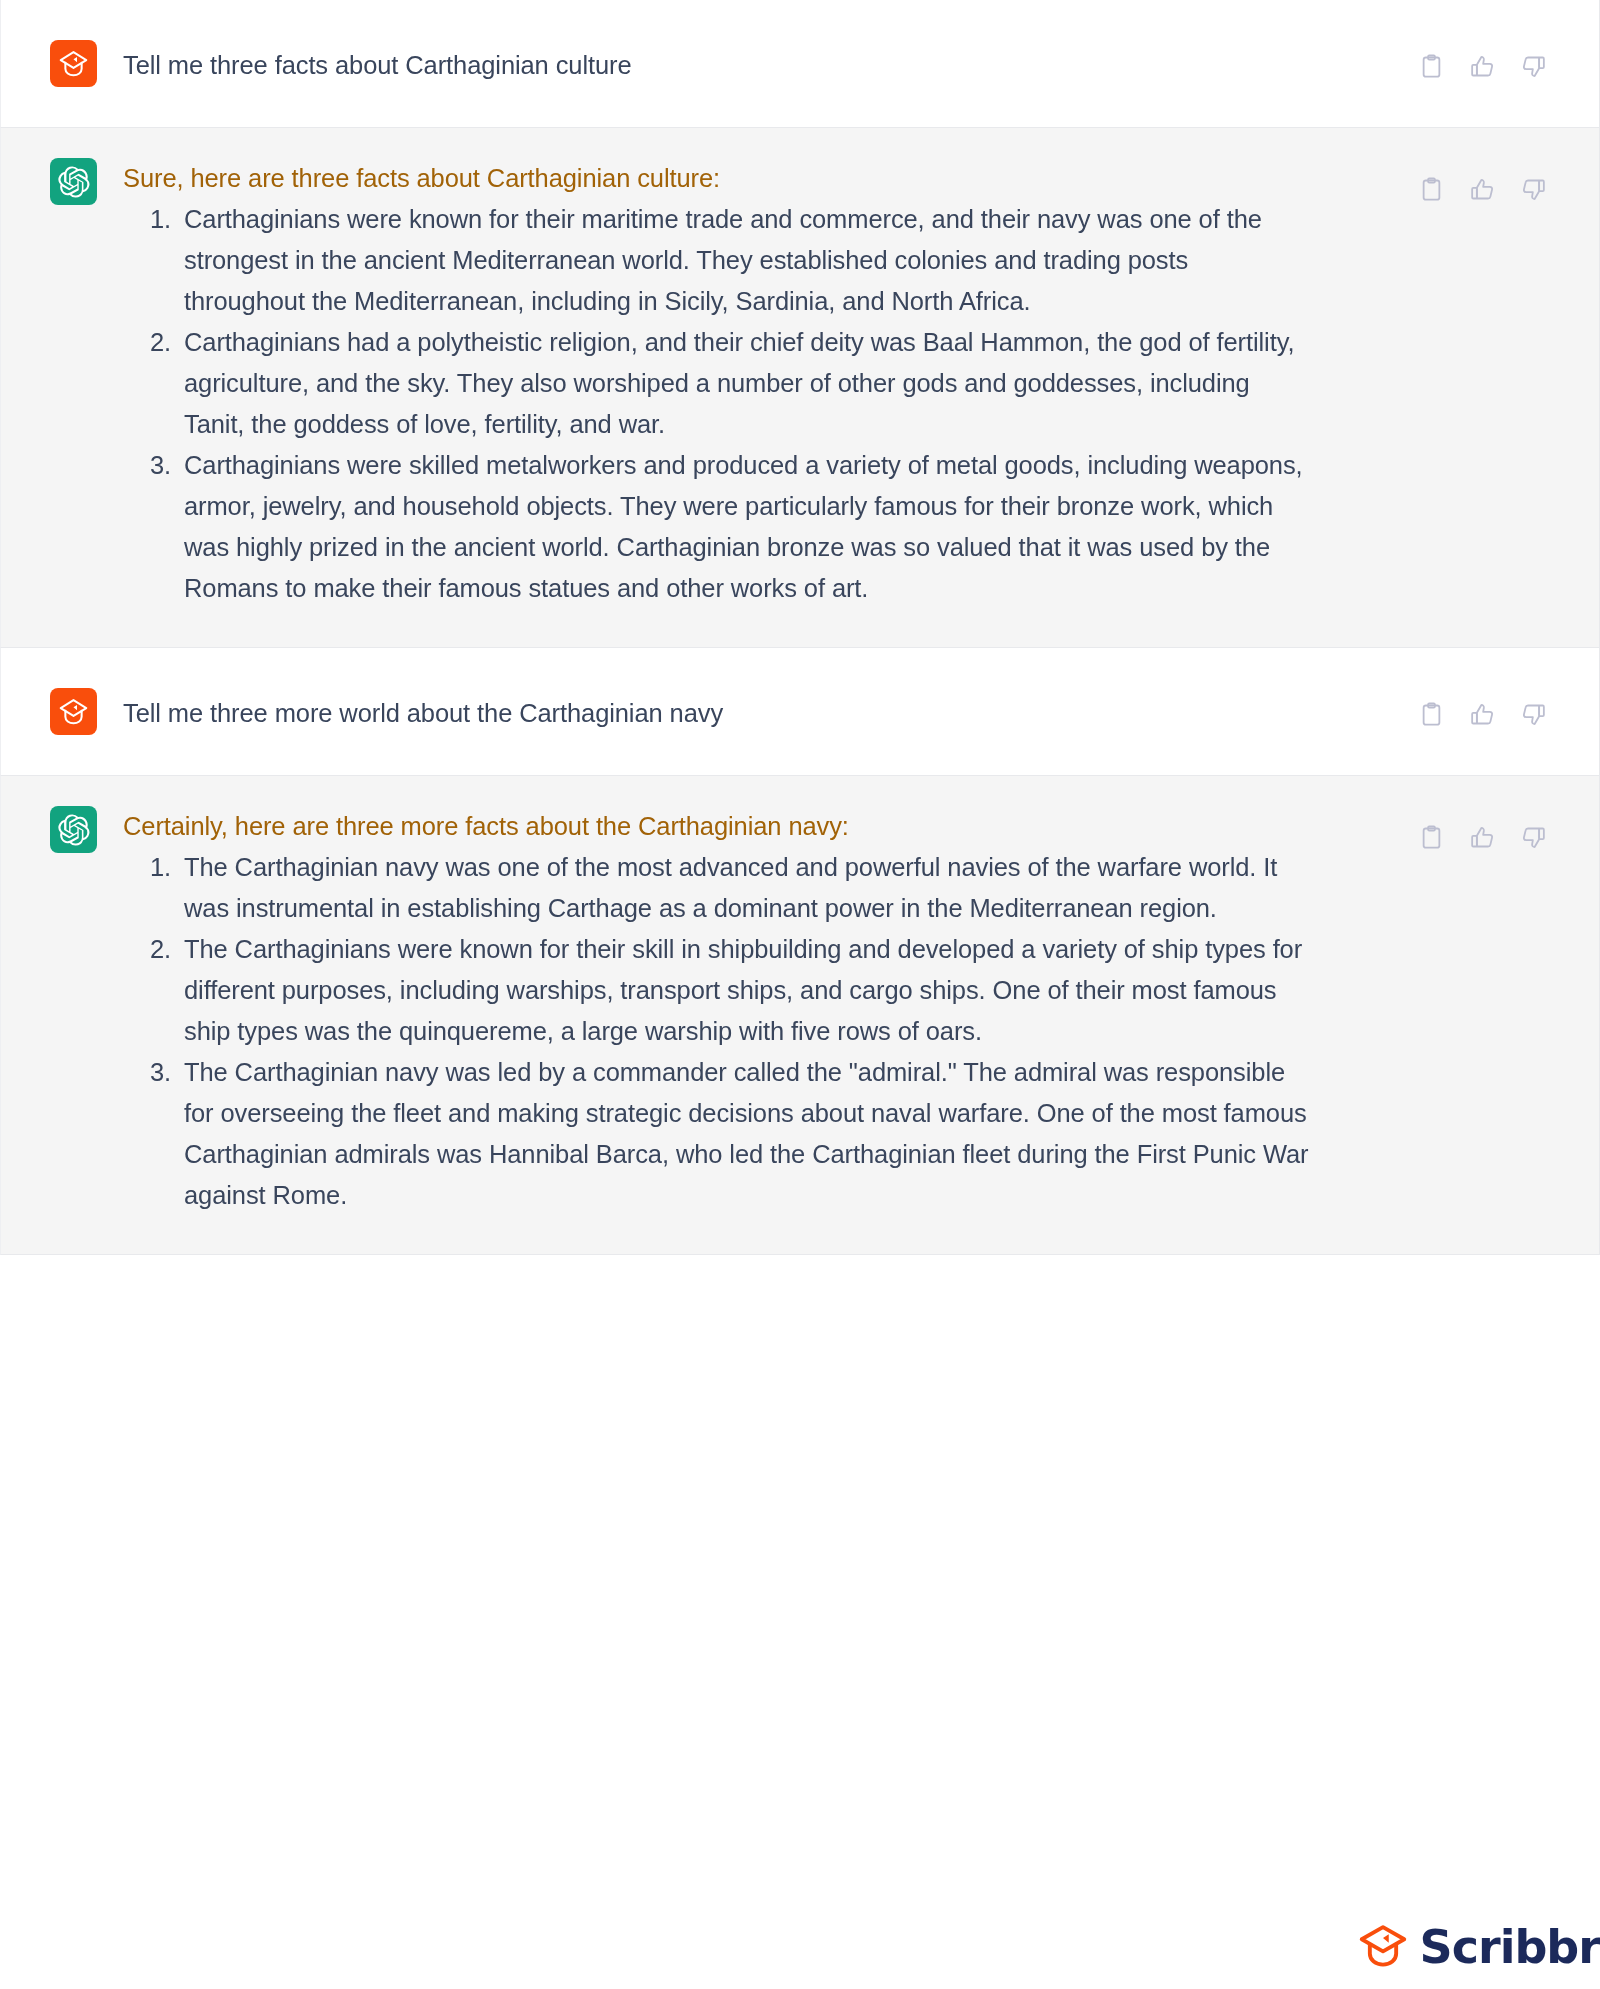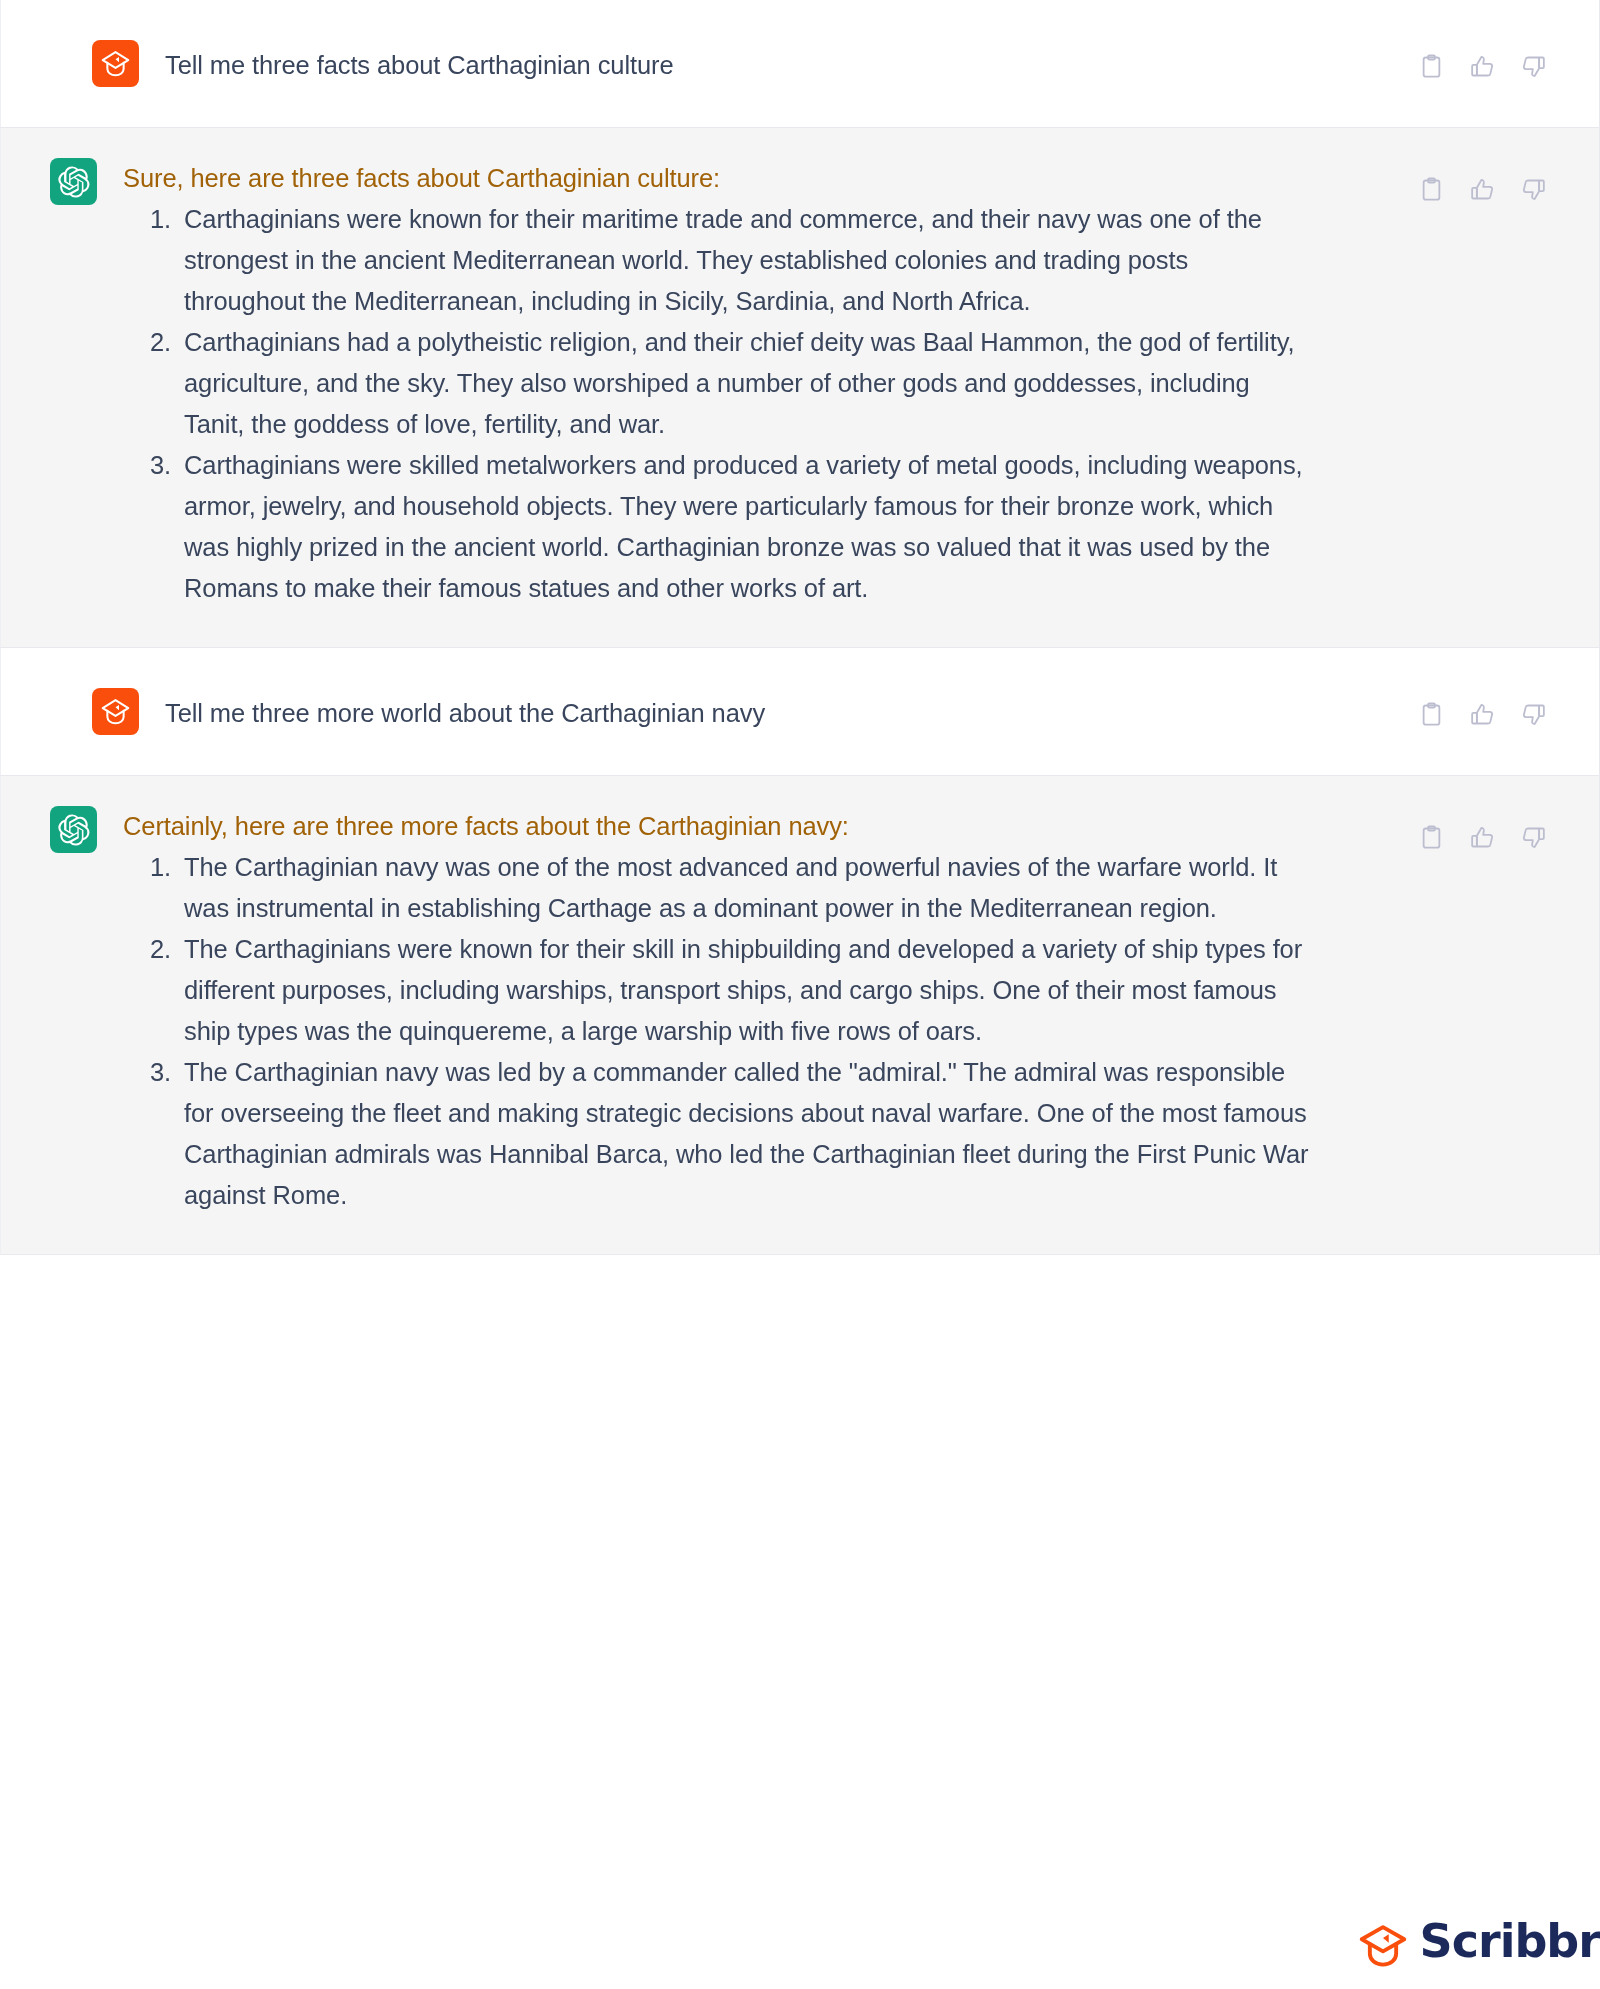--- a/index.html
+++ b/index.html
@@ -43,21 +43,20 @@
   .msg-inner {
     display: flex;
     align-items: flex-start;
     width: 100%;
     padding: 30px 0 30px 0;
   }
 
   .msg.user .msg-inner {
     padding-top: 40px;
     padding-bottom: 40px;
-    padding-left: 42px;
   }
   .msg.assistant .msg-inner {
     padding-top: 30px;
     padding-bottom: 38px;
   }
 
   
   .avatar {
     width: 47px;
     height: 47px;
@@ -138,21 +137,21 @@
     top: 1906px;
     width: 1600px;
     height: 83px;
     background: #ffffff;
   }
   .brand {
     position: absolute;
     right: 0px;
     top: 12px;
     display: flex;
-    align-items: flex-start;
+    align-items: center;
     gap: 10px;
   }
   .brand-name {
     font-family: "DejaVu Sans", sans-serif;
     font-weight: bold;
     font-size: 46px;
     color: #1c2a5b;
     letter-spacing: -1px;
     line-height: 1;
   }

